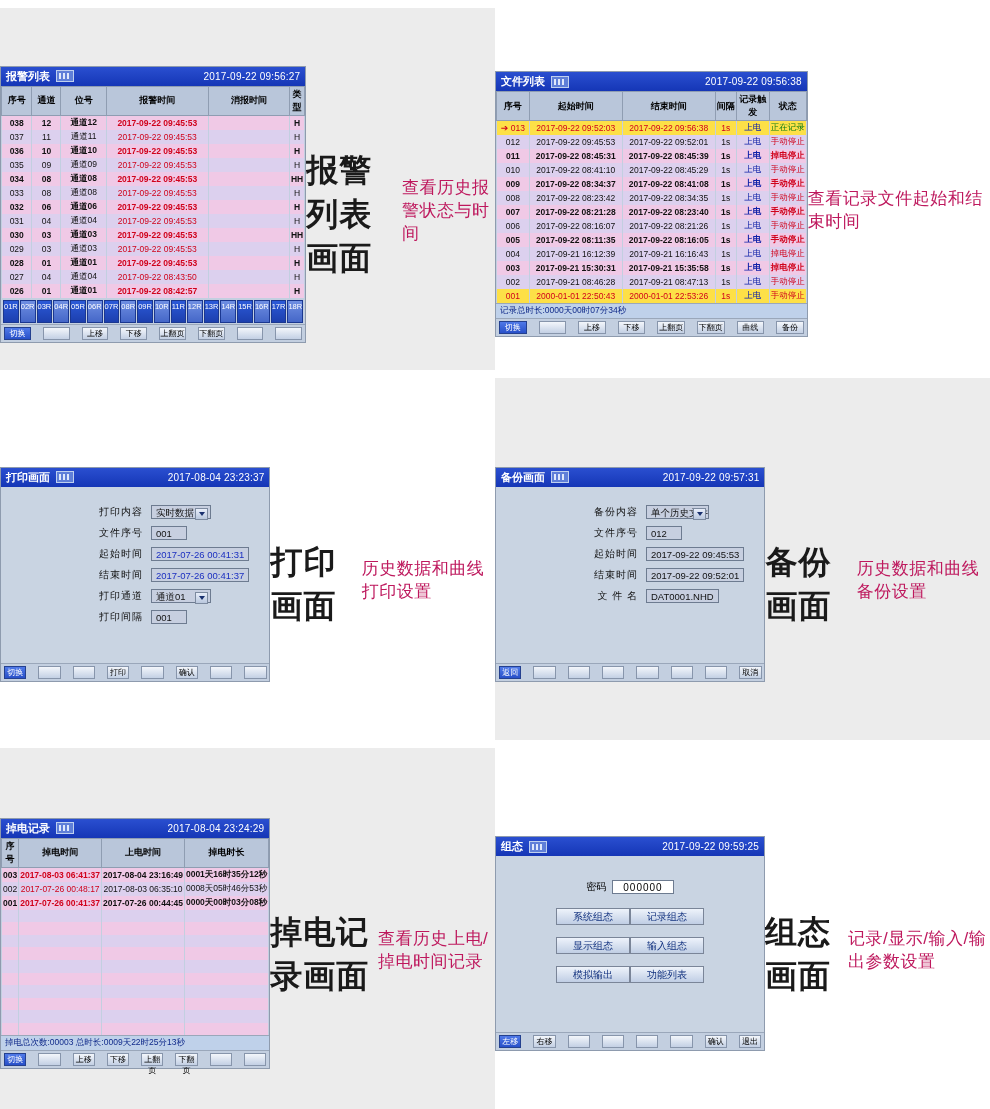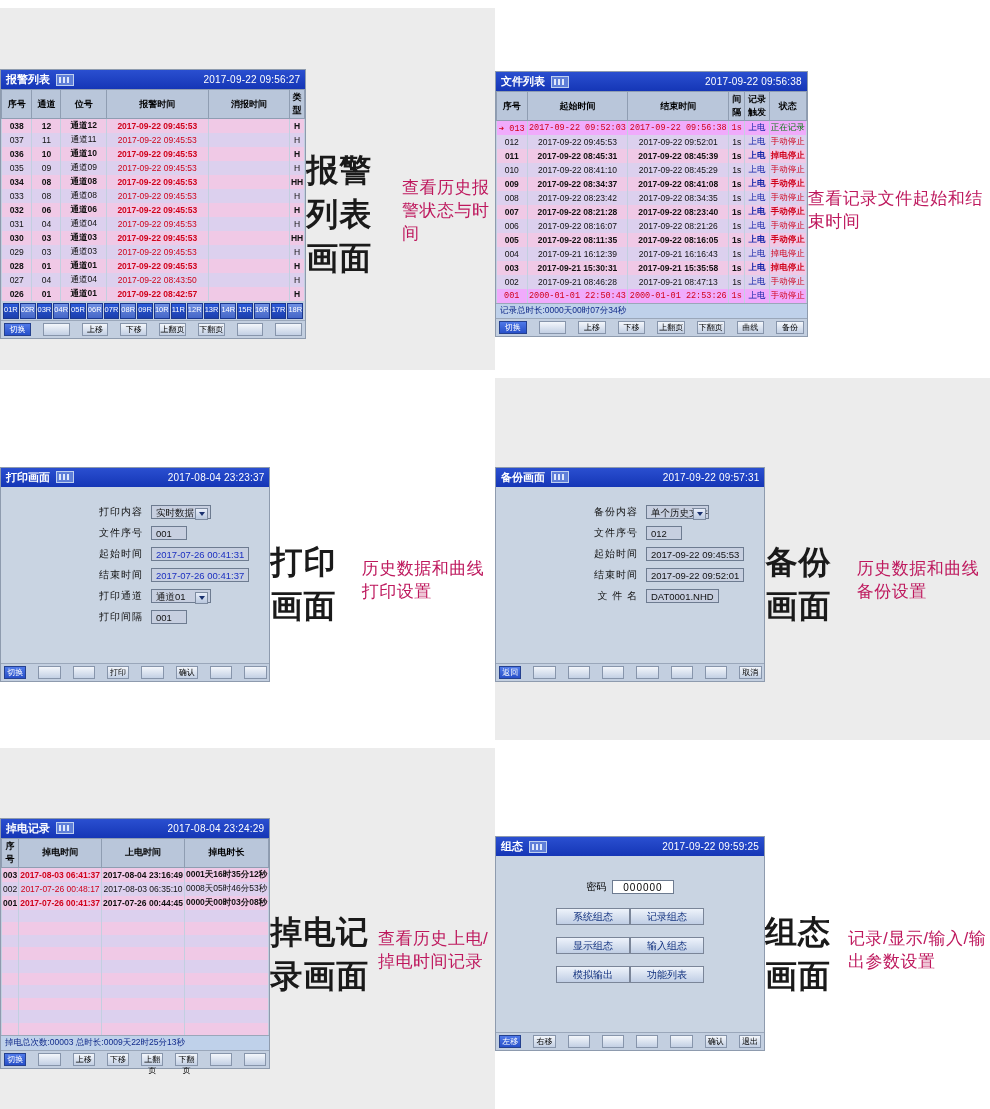--- a/index.html
+++ b/index.html
@@ -74,21 +74,21 @@
   table.dt td {
     border-left: 1px solid #c3cfe0;
     border-right: 1px solid #c3cfe0;
     height: 12.6px;
     text-align: center;
     white-space: nowrap;
     font-size: 8.5px;
   }
   .rowA { background: #f0c9e6; font-weight: bold; }
   .rowB { background: #dcd0ee; }
-  .rowC { background: #f0abfc; font-family: Liberation Mono, monospace; }
+  .rowC { background: #fde047; }
   .txt-red { color: #d0021b; }
   .txt-blue { color: #1022a8; }
   .txt-black { color: #111; }
   .txt-green { color: #0a7a14; }
 
   
   .btnbar {
     display: flex;
     gap: 12px;
     padding: 2px 3px;
@@ -107,21 +107,21 @@
   }
   .btn.blue {
     background: linear-gradient(#4f79e8,#2850c9);
     color: #fff;
     border-color:#24408f;
   }
   .btn.empty { color: transparent; }
 
   .tagbar { display:flex; gap:1px; padding:2px 2px 1px; background:#c3cfe0;}
   .tag {
-    flex:1; height:16px; font-size:7.5px; line-height:11px; text-align:left;
+    flex:1; height:23px; font-size:7.5px; line-height:11px; text-align:left;
     background: linear-gradient(#2c5ad8,#1c3fae); color:#fff; border:1px solid #1a3790;
   }
   .tag.alt { background: linear-gradient(#6f8fe2,#4567c8); }
 
   .summary {
     background:#bfd1ea; font-size:8.5px; padding:1px 4px; border-top:1px solid #9aa7ba;
     color:#102a8a;
   }
 
   

